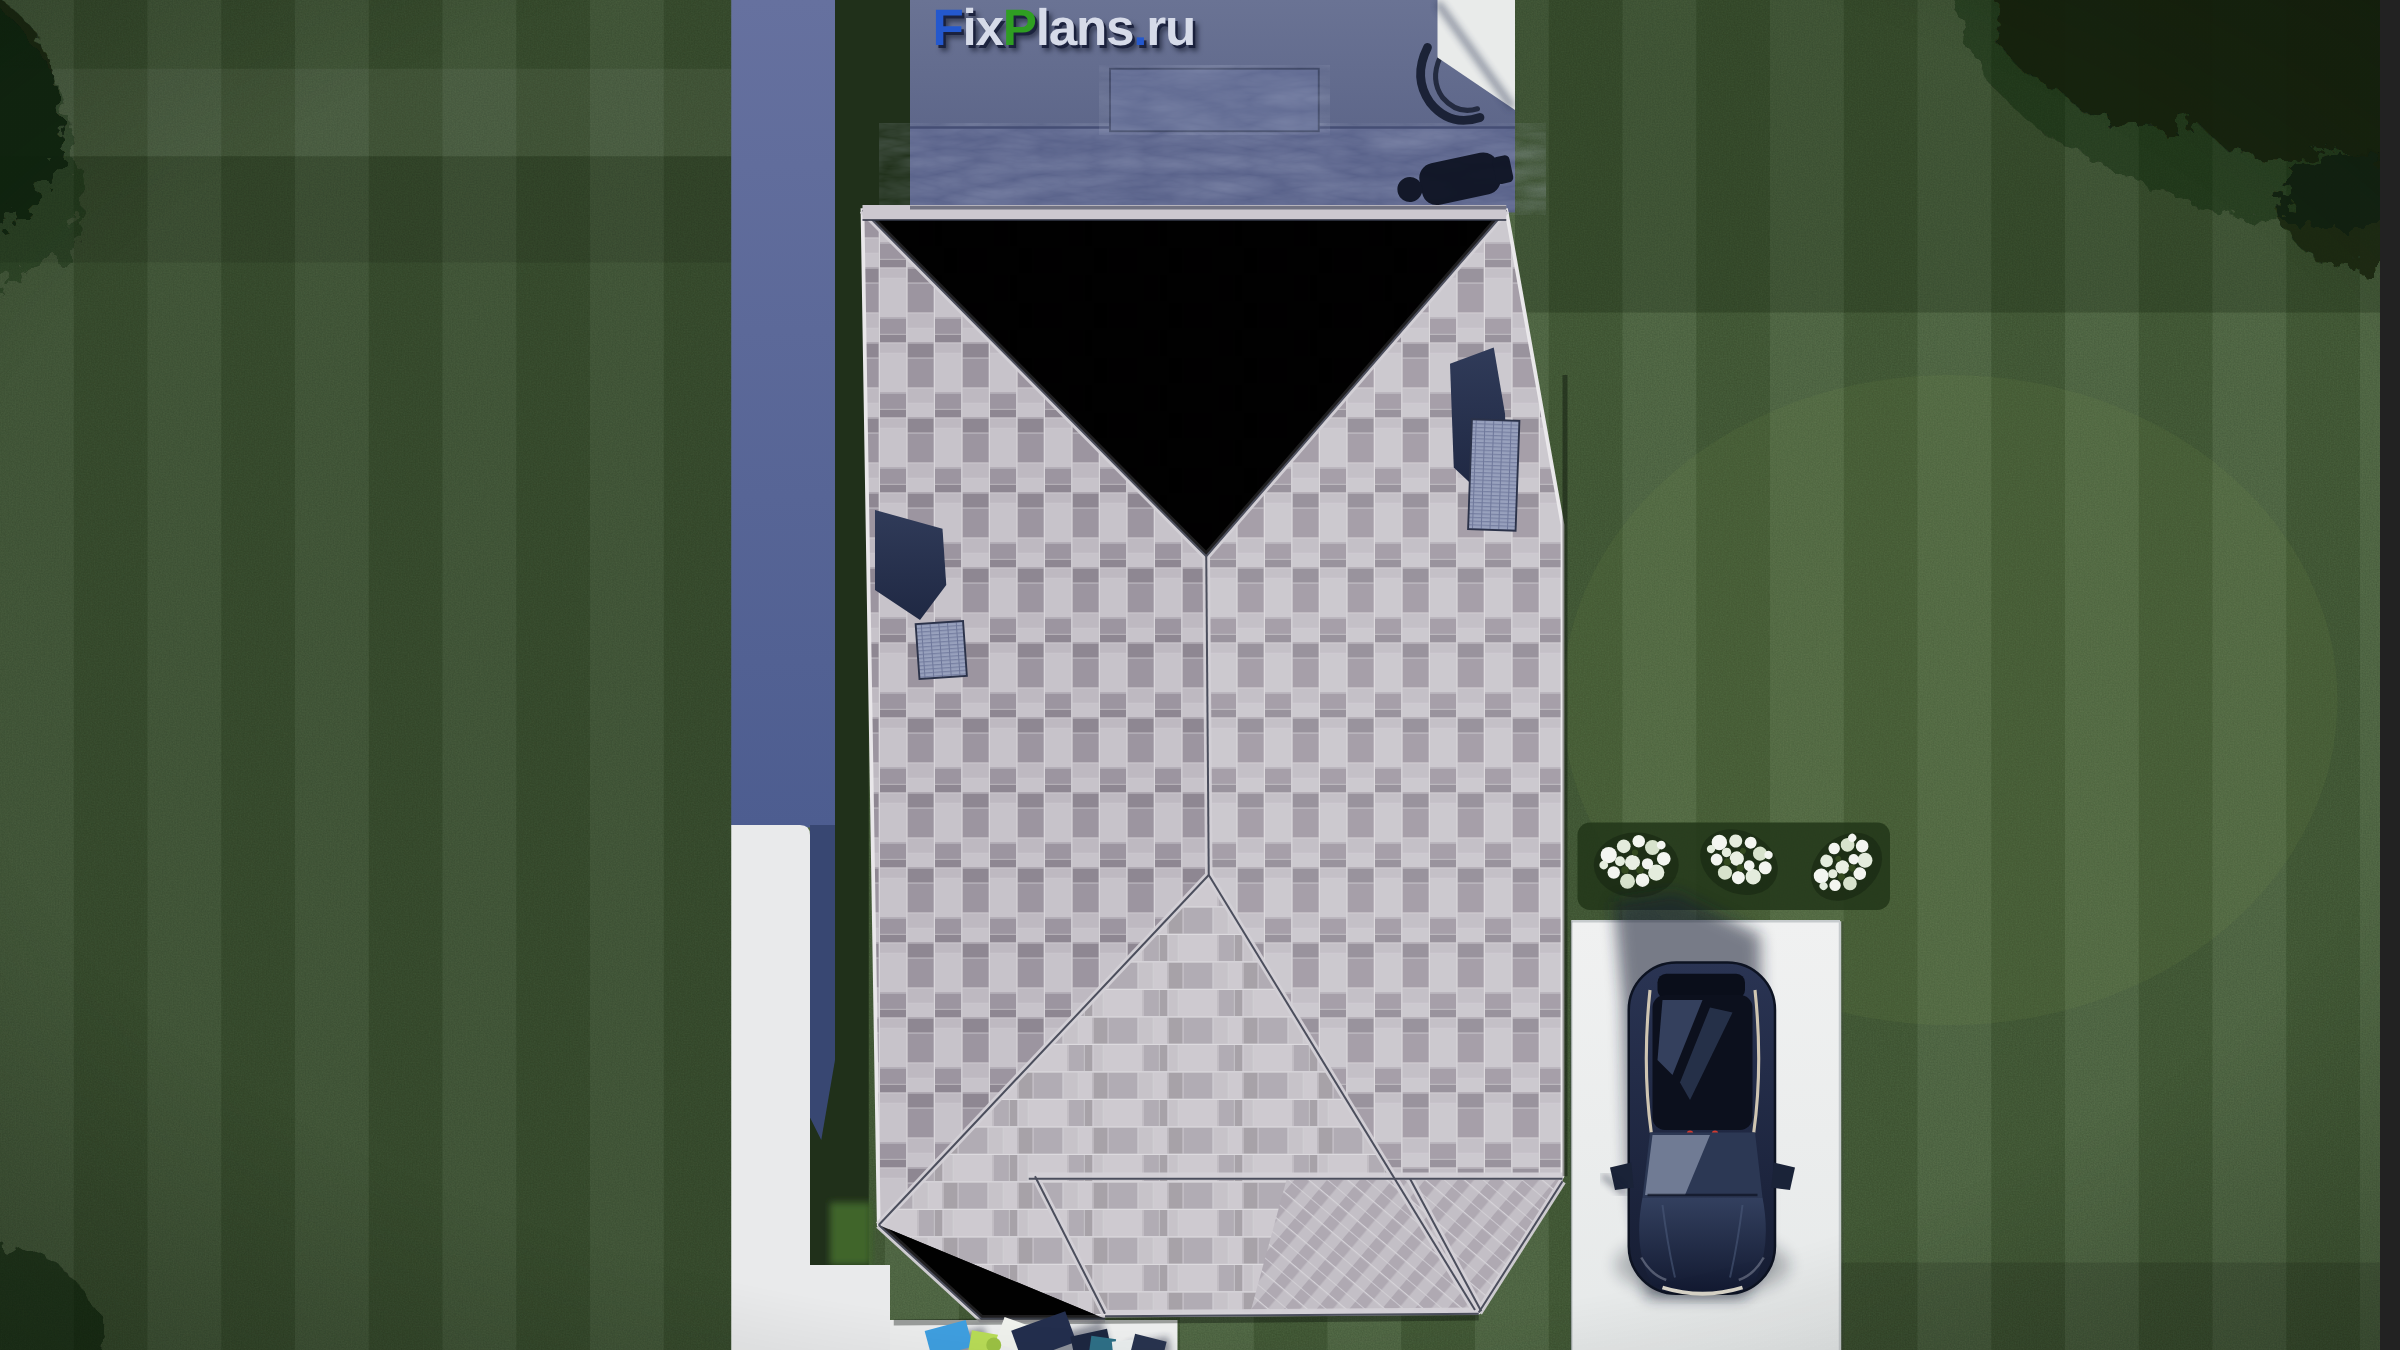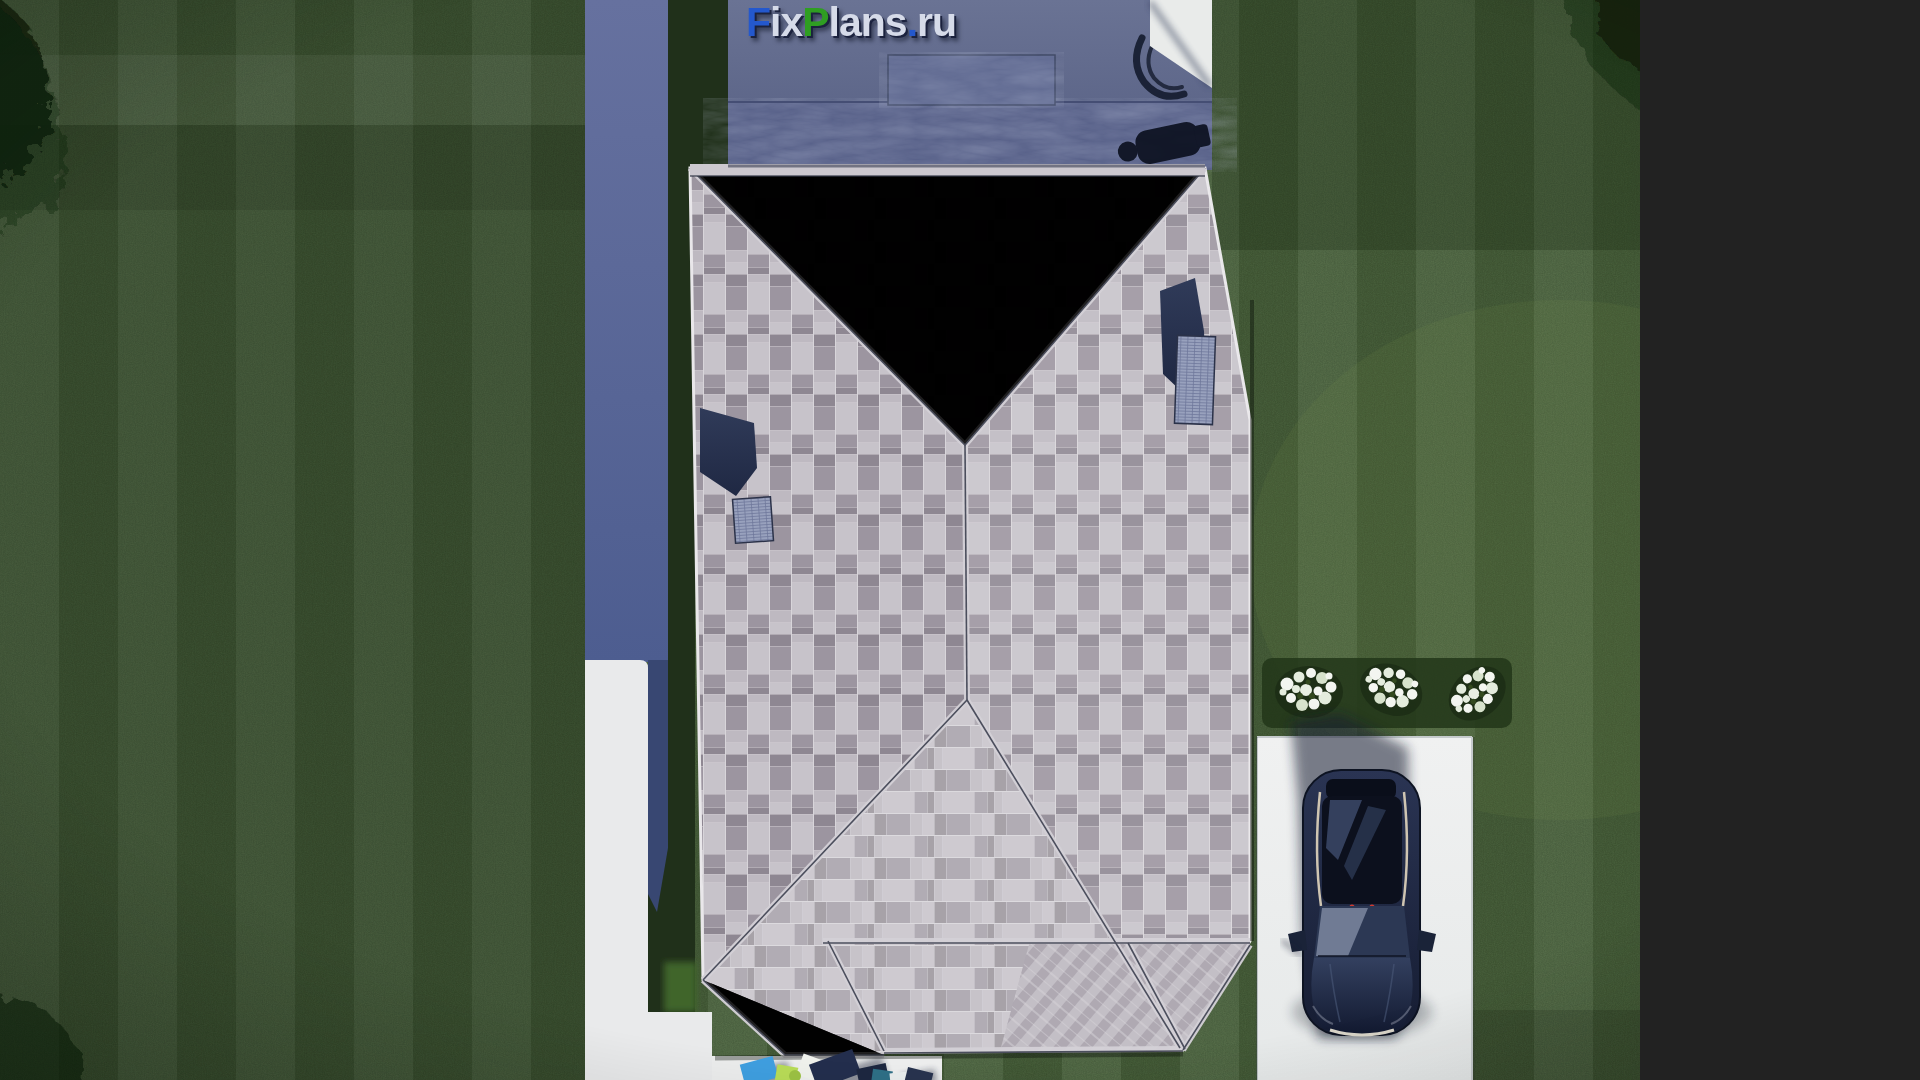--- a/index.html
+++ b/index.html
@@ -1,16 +1,16 @@
 <!DOCTYPE html>
 <html><head>
 <meta charset="utf-8">
 <style>
   html,body{margin:0;padding:0;background:#222;}
-  .stage{position:relative;width:1640px;height:1080px;overflow:hidden;background:#3c5130;
+  .stage{position:relative;width:1904px;height:1080px;overflow:hidden;background:#3c5130;
          font-family:"Liberation Sans", sans-serif;}
   .stage svg{position:absolute;left:0;top:0;}
   .watermark{position:absolute;left:746px;top:2px;font-size:41px;font-weight:800;
              letter-spacing:-1px;line-height:1;white-space:nowrap;
              text-shadow:2px 2px 0 rgba(23,30,58,.9), 4px 5px 4px rgba(8,12,28,.55);
              font-family:"Liberation Sans", sans-serif;}
   .wm-blue{color:#2458cd;} .wm-light{color:#d6dbe9;} .wm-green{color:#2f9e22;}
 </style>
 </head>
 <body>

